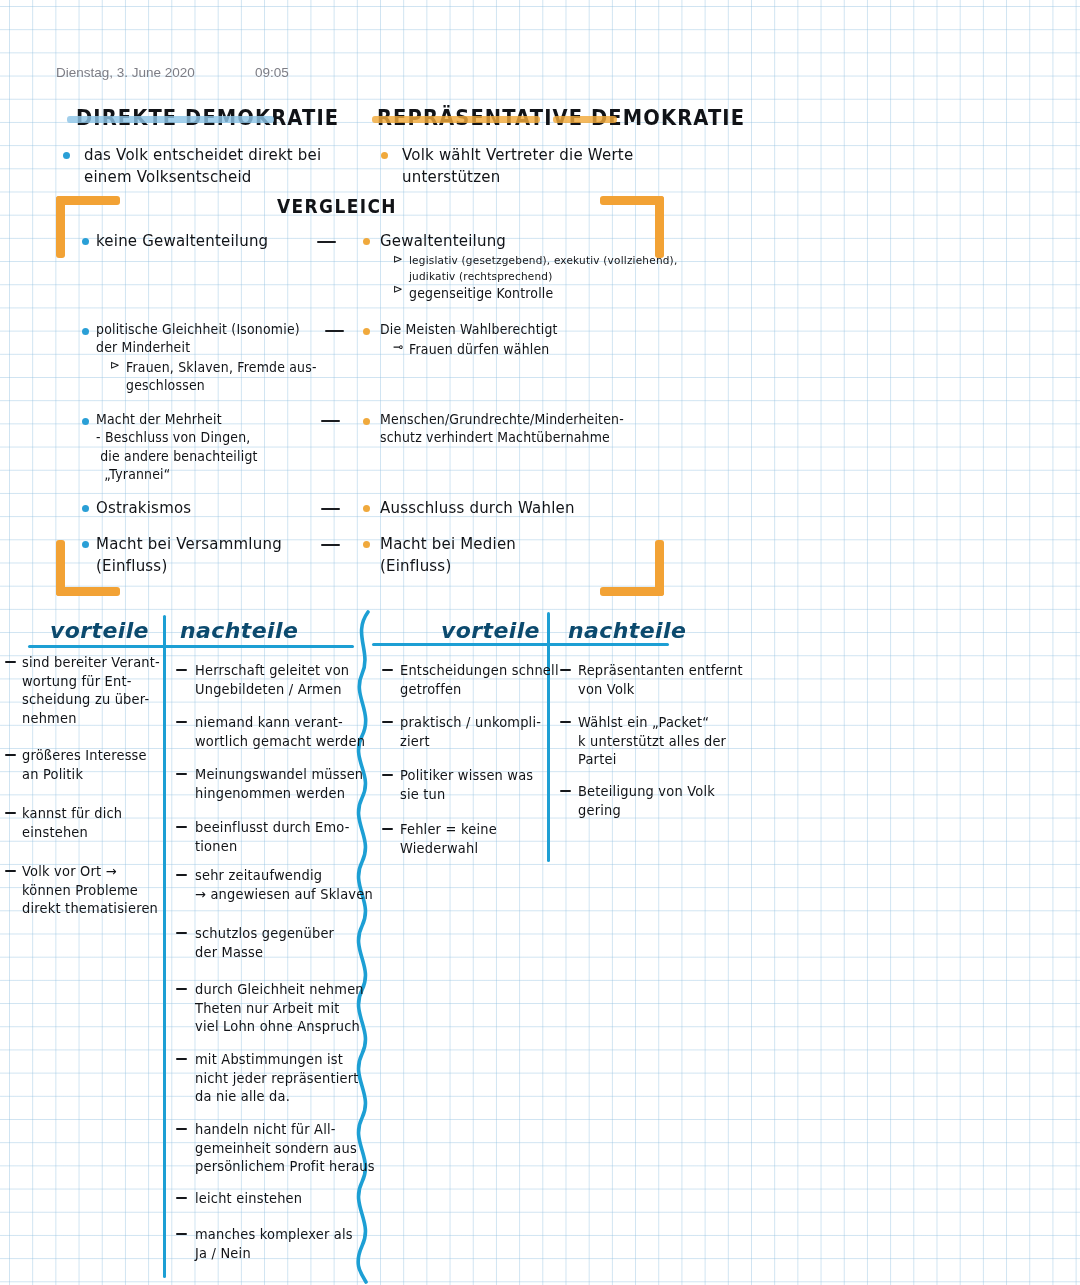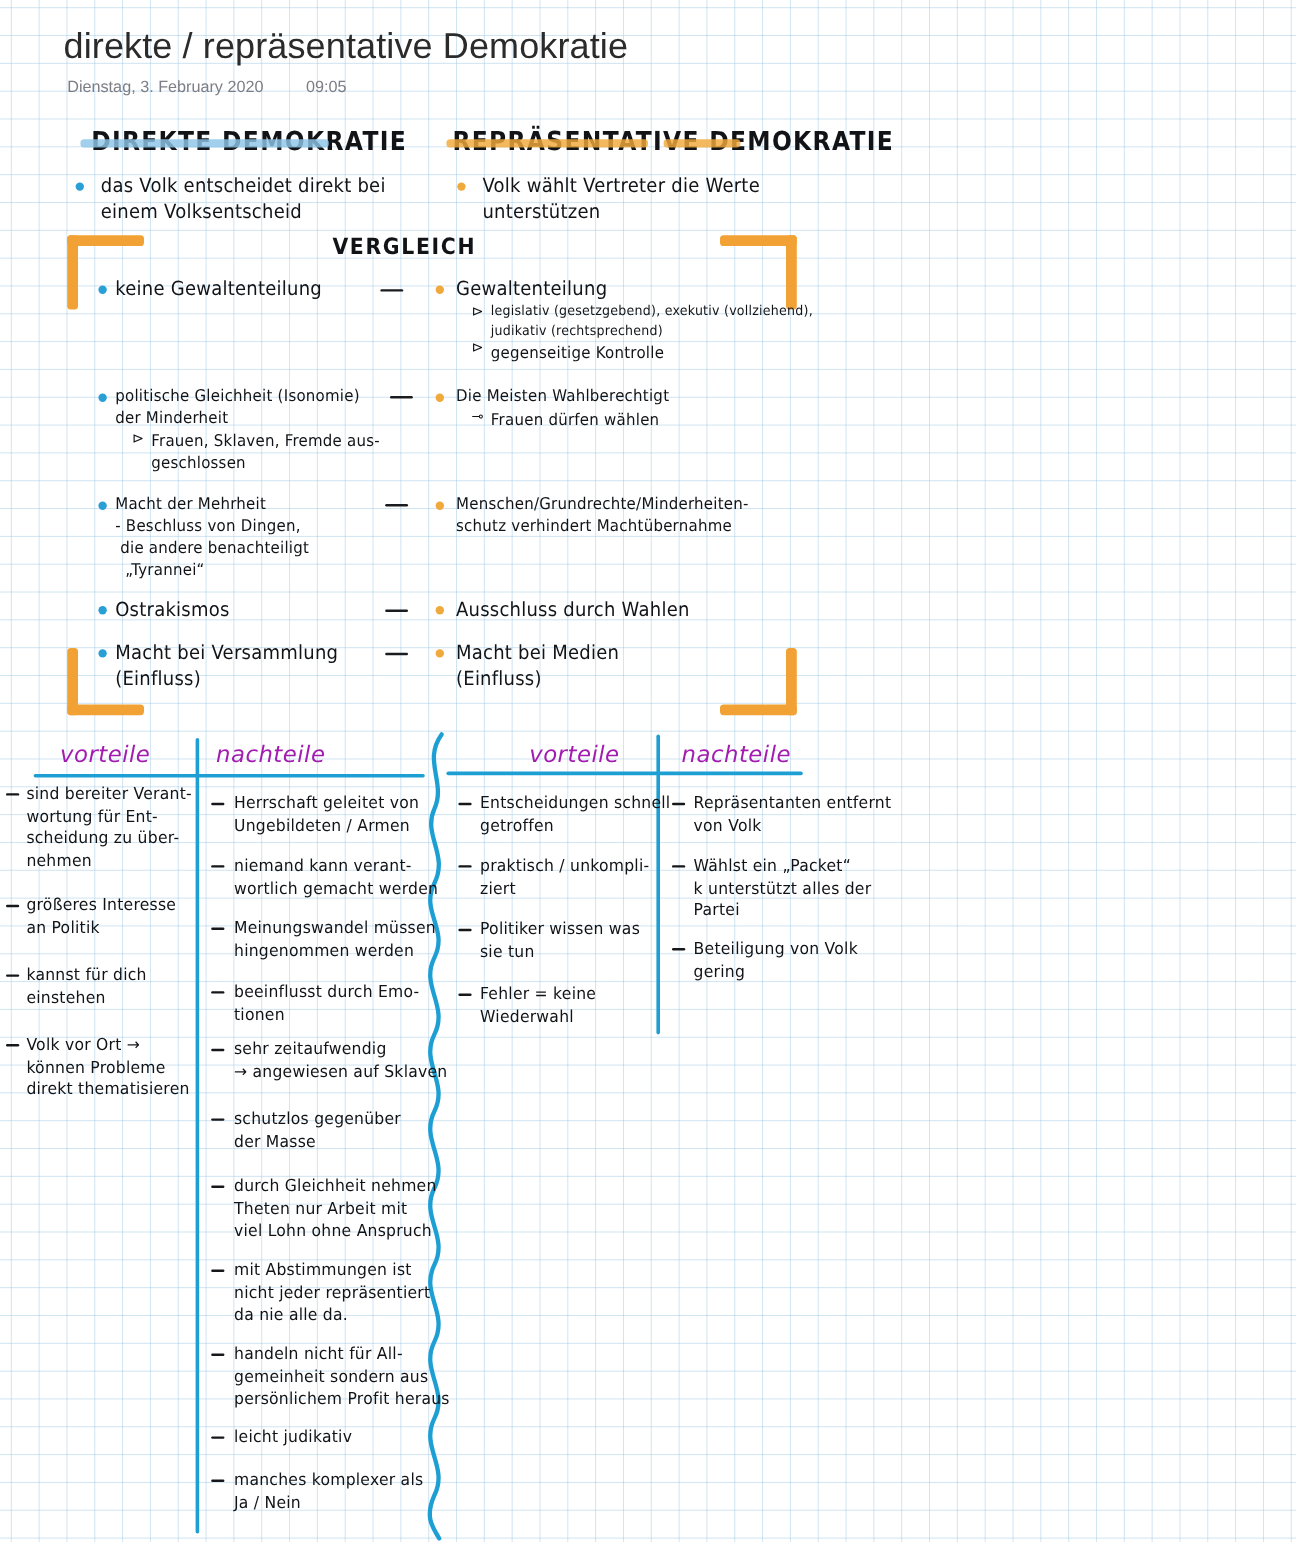--- a/index.html
+++ b/index.html
@@ -102,22 +102,22 @@
 
   
   .bracket { position: absolute; }
   .bracket i {
     position: absolute; background: #f2a235; border-radius: 3px; display:block;
   }
 
   
   .col-head {
     position: absolute;
-    font-size: 19px; font-weight: 400; font-style: italic;
-    color: #a21caf; white-space: nowrap;
+    font-size: 22px; font-weight: 700; font-style: italic;
+    color: #0c4a6e; white-space: nowrap;
     font-family: "DejaVu Sans", sans-serif;
     letter-spacing: .4px;
   }
   .hline {
     position: absolute; height: 3.4px; background: #1d9fd4; border-radius: 3px;
   }
   .vline {
     position: absolute; width: 3.4px; background: #1d9fd4; border-radius: 3px;
   }
   .cell-item {
@@ -132,22 +132,21 @@
   }
   svg.wave { position: absolute; overflow: visible; }
 </style>
 </head>
 <body>
 
 <div id="grid-bg"></div>
 
 <div id="page">
 
-  <div id="doc-title">direkte / repräsentative Demokratie</div>
-  <div id="doc-date">Dienstag, 3. February 2020</div>
+  <div id="doc-date">Dienstag, 3. June 2020</div>
   <div id="doc-time">09:05</div>
 
   <div class="hl" id="hl-left"></div>
   <div class="hl" id="hl-right1"></div>
   <div class="hl" id="hl-right2"></div>
 
   <div class="sec-head hand" id="head-direkte">DIREKTE DEMOKRATIE</div>
   <div class="sec-head hand" id="head-repraesent">REPRÄSENTATIVE  DEMOKRATIE</div>
 
   <div class="dot blue" style="left:63px;  top:152px;"></div>
@@ -295,21 +294,21 @@
   <div class="cell-item hand" style="left:195px; top:1050px;">mit Abstimmungen ist
 nicht jeder repräsentiert
 da nie alle da.</div>
 
   <div class="cell-dash" style="left:176px; top:1128px;"></div>
   <div class="cell-item hand" style="left:195px; top:1120px;">handeln nicht für All-
 gemeinheit sondern aus
 persönlichem Profit heraus</div>
 
   <div class="cell-dash" style="left:176px; top:1197px;"></div>
-  <div class="cell-item hand" style="left:195px; top:1189px;">leicht judikativ</div>
+  <div class="cell-item hand" style="left:195px; top:1189px;">leicht einstehen</div>
 
   <div class="cell-dash" style="left:176px; top:1233px;"></div>
   <div class="cell-item hand" style="left:195px; top:1225px;">manches komplexer als
 Ja / Nein</div>
 
   <div class="cell-dash" style="left:382px; top:669px;"></div>
   <div class="cell-item hand" style="left:400px; top:661px;">Entscheidungen schnell
 getroffen</div>
 
   <div class="cell-dash" style="left:382px; top:721px;"></div>

